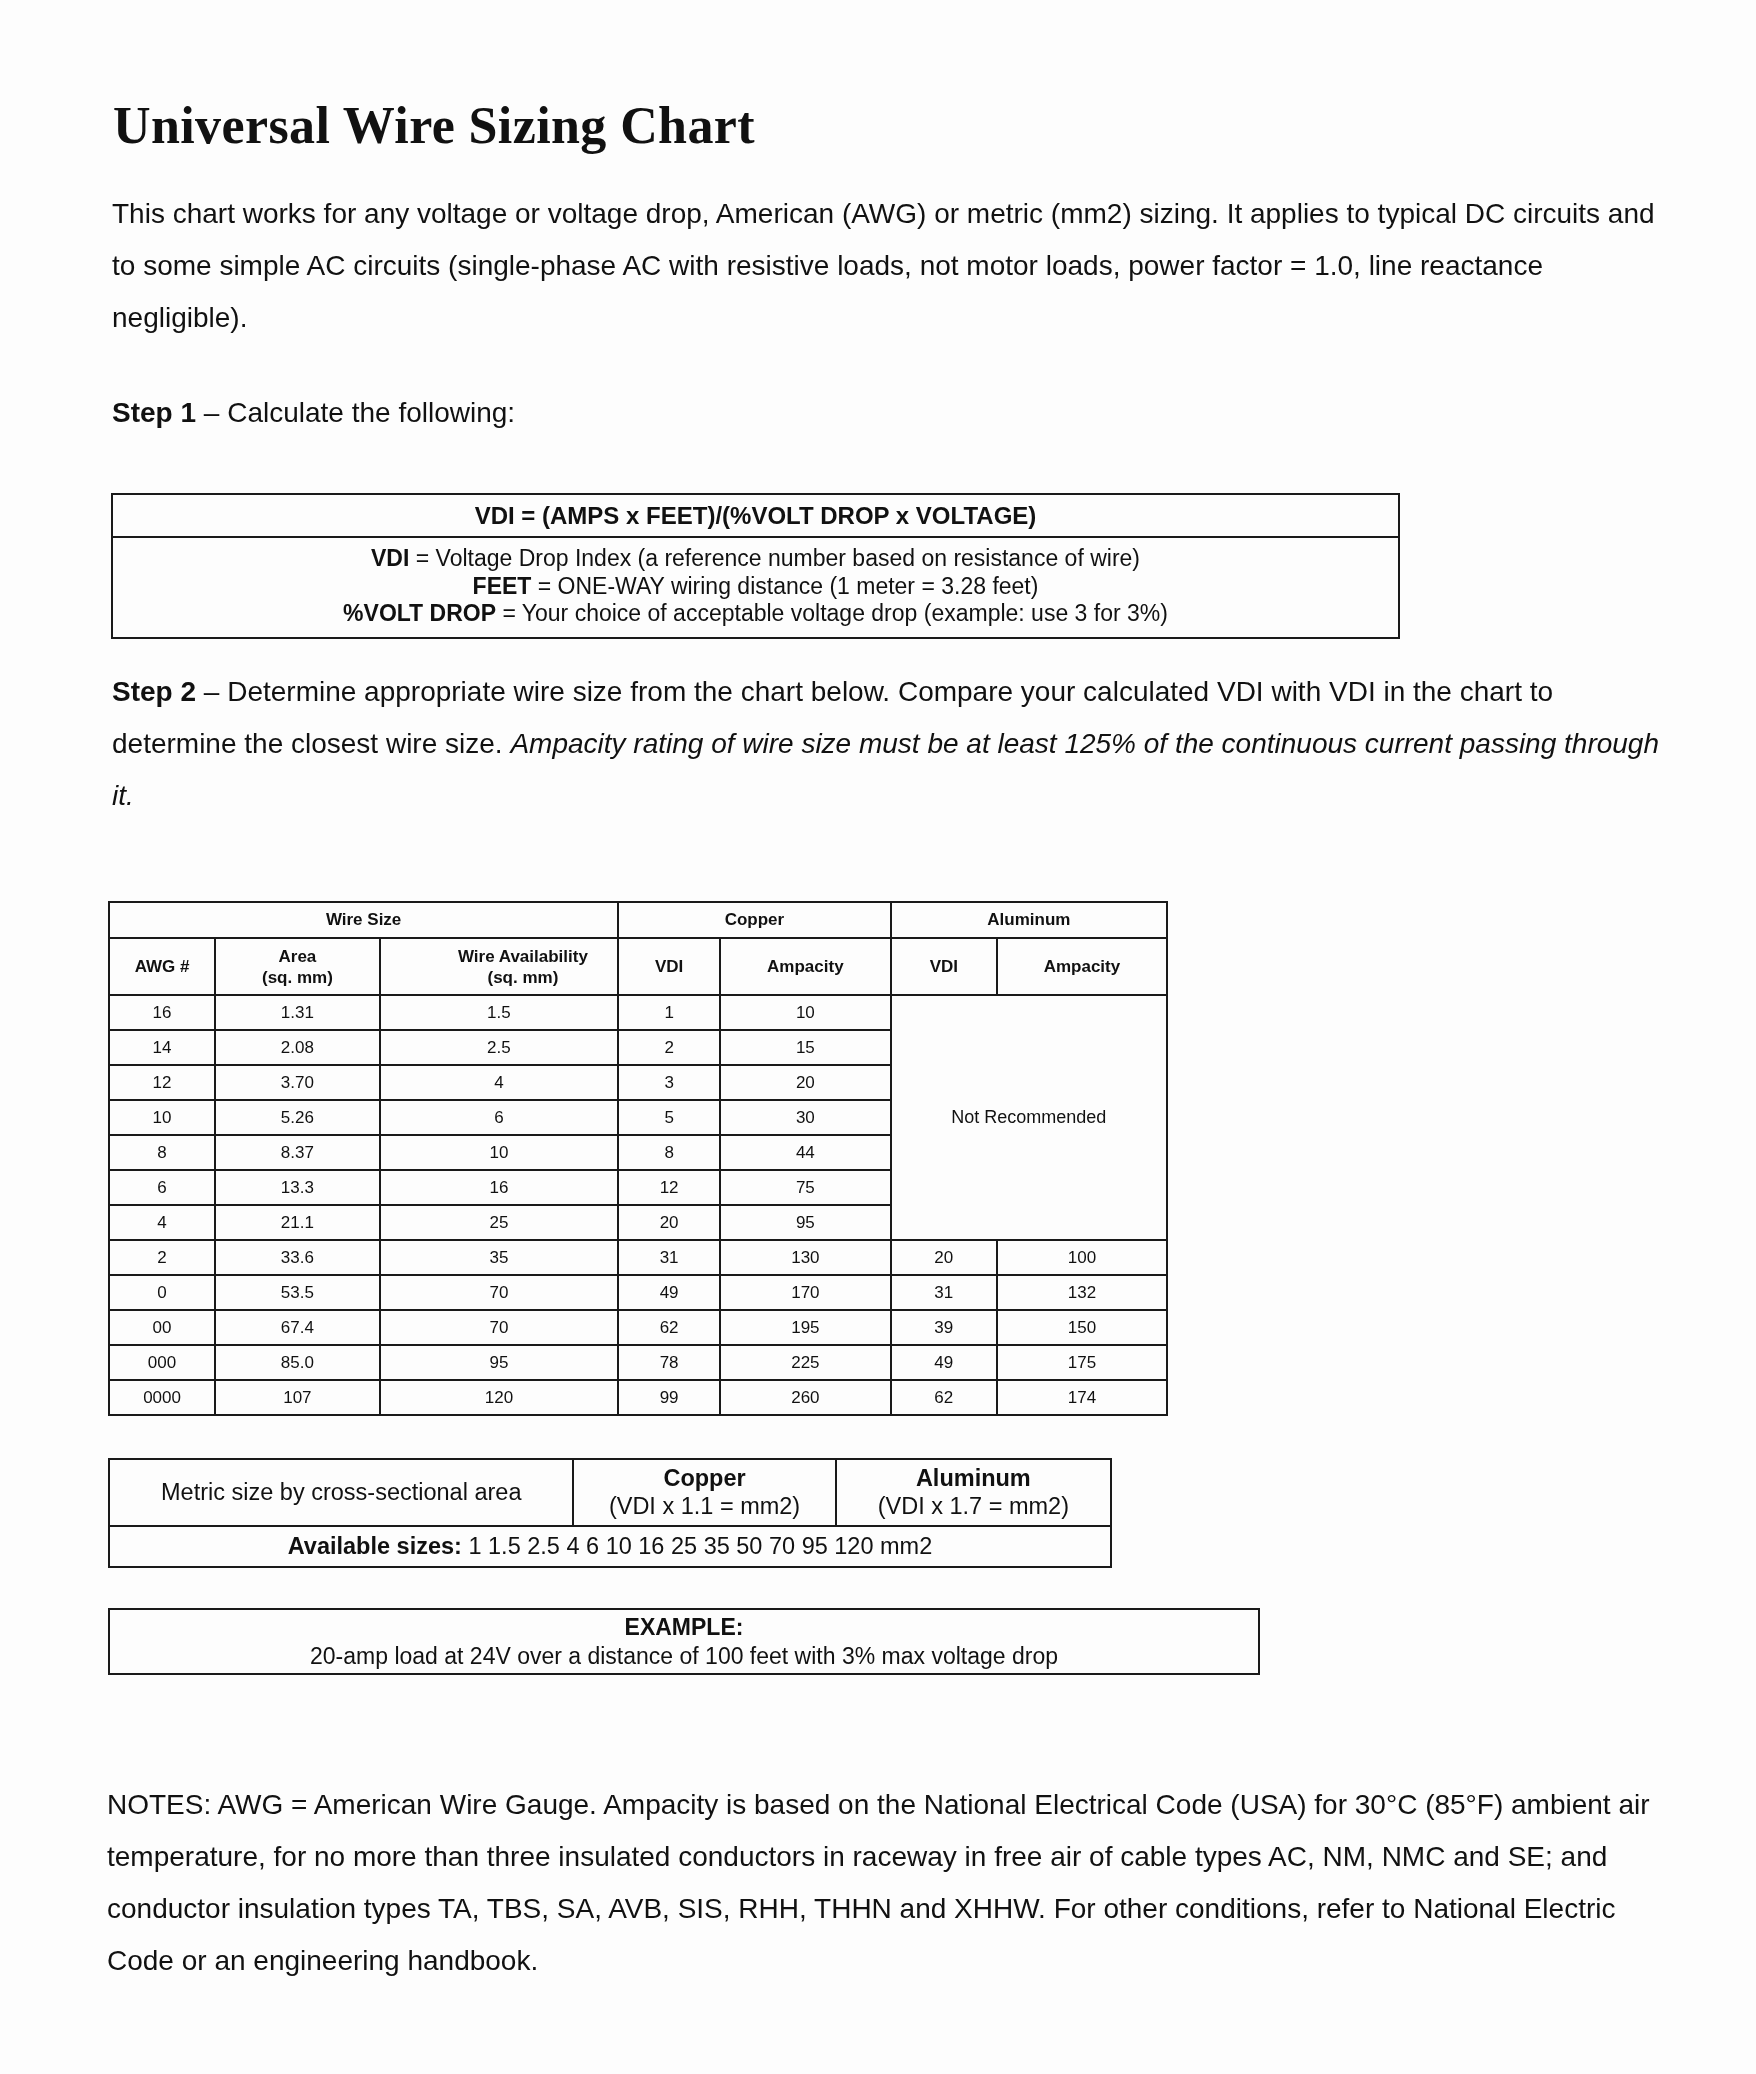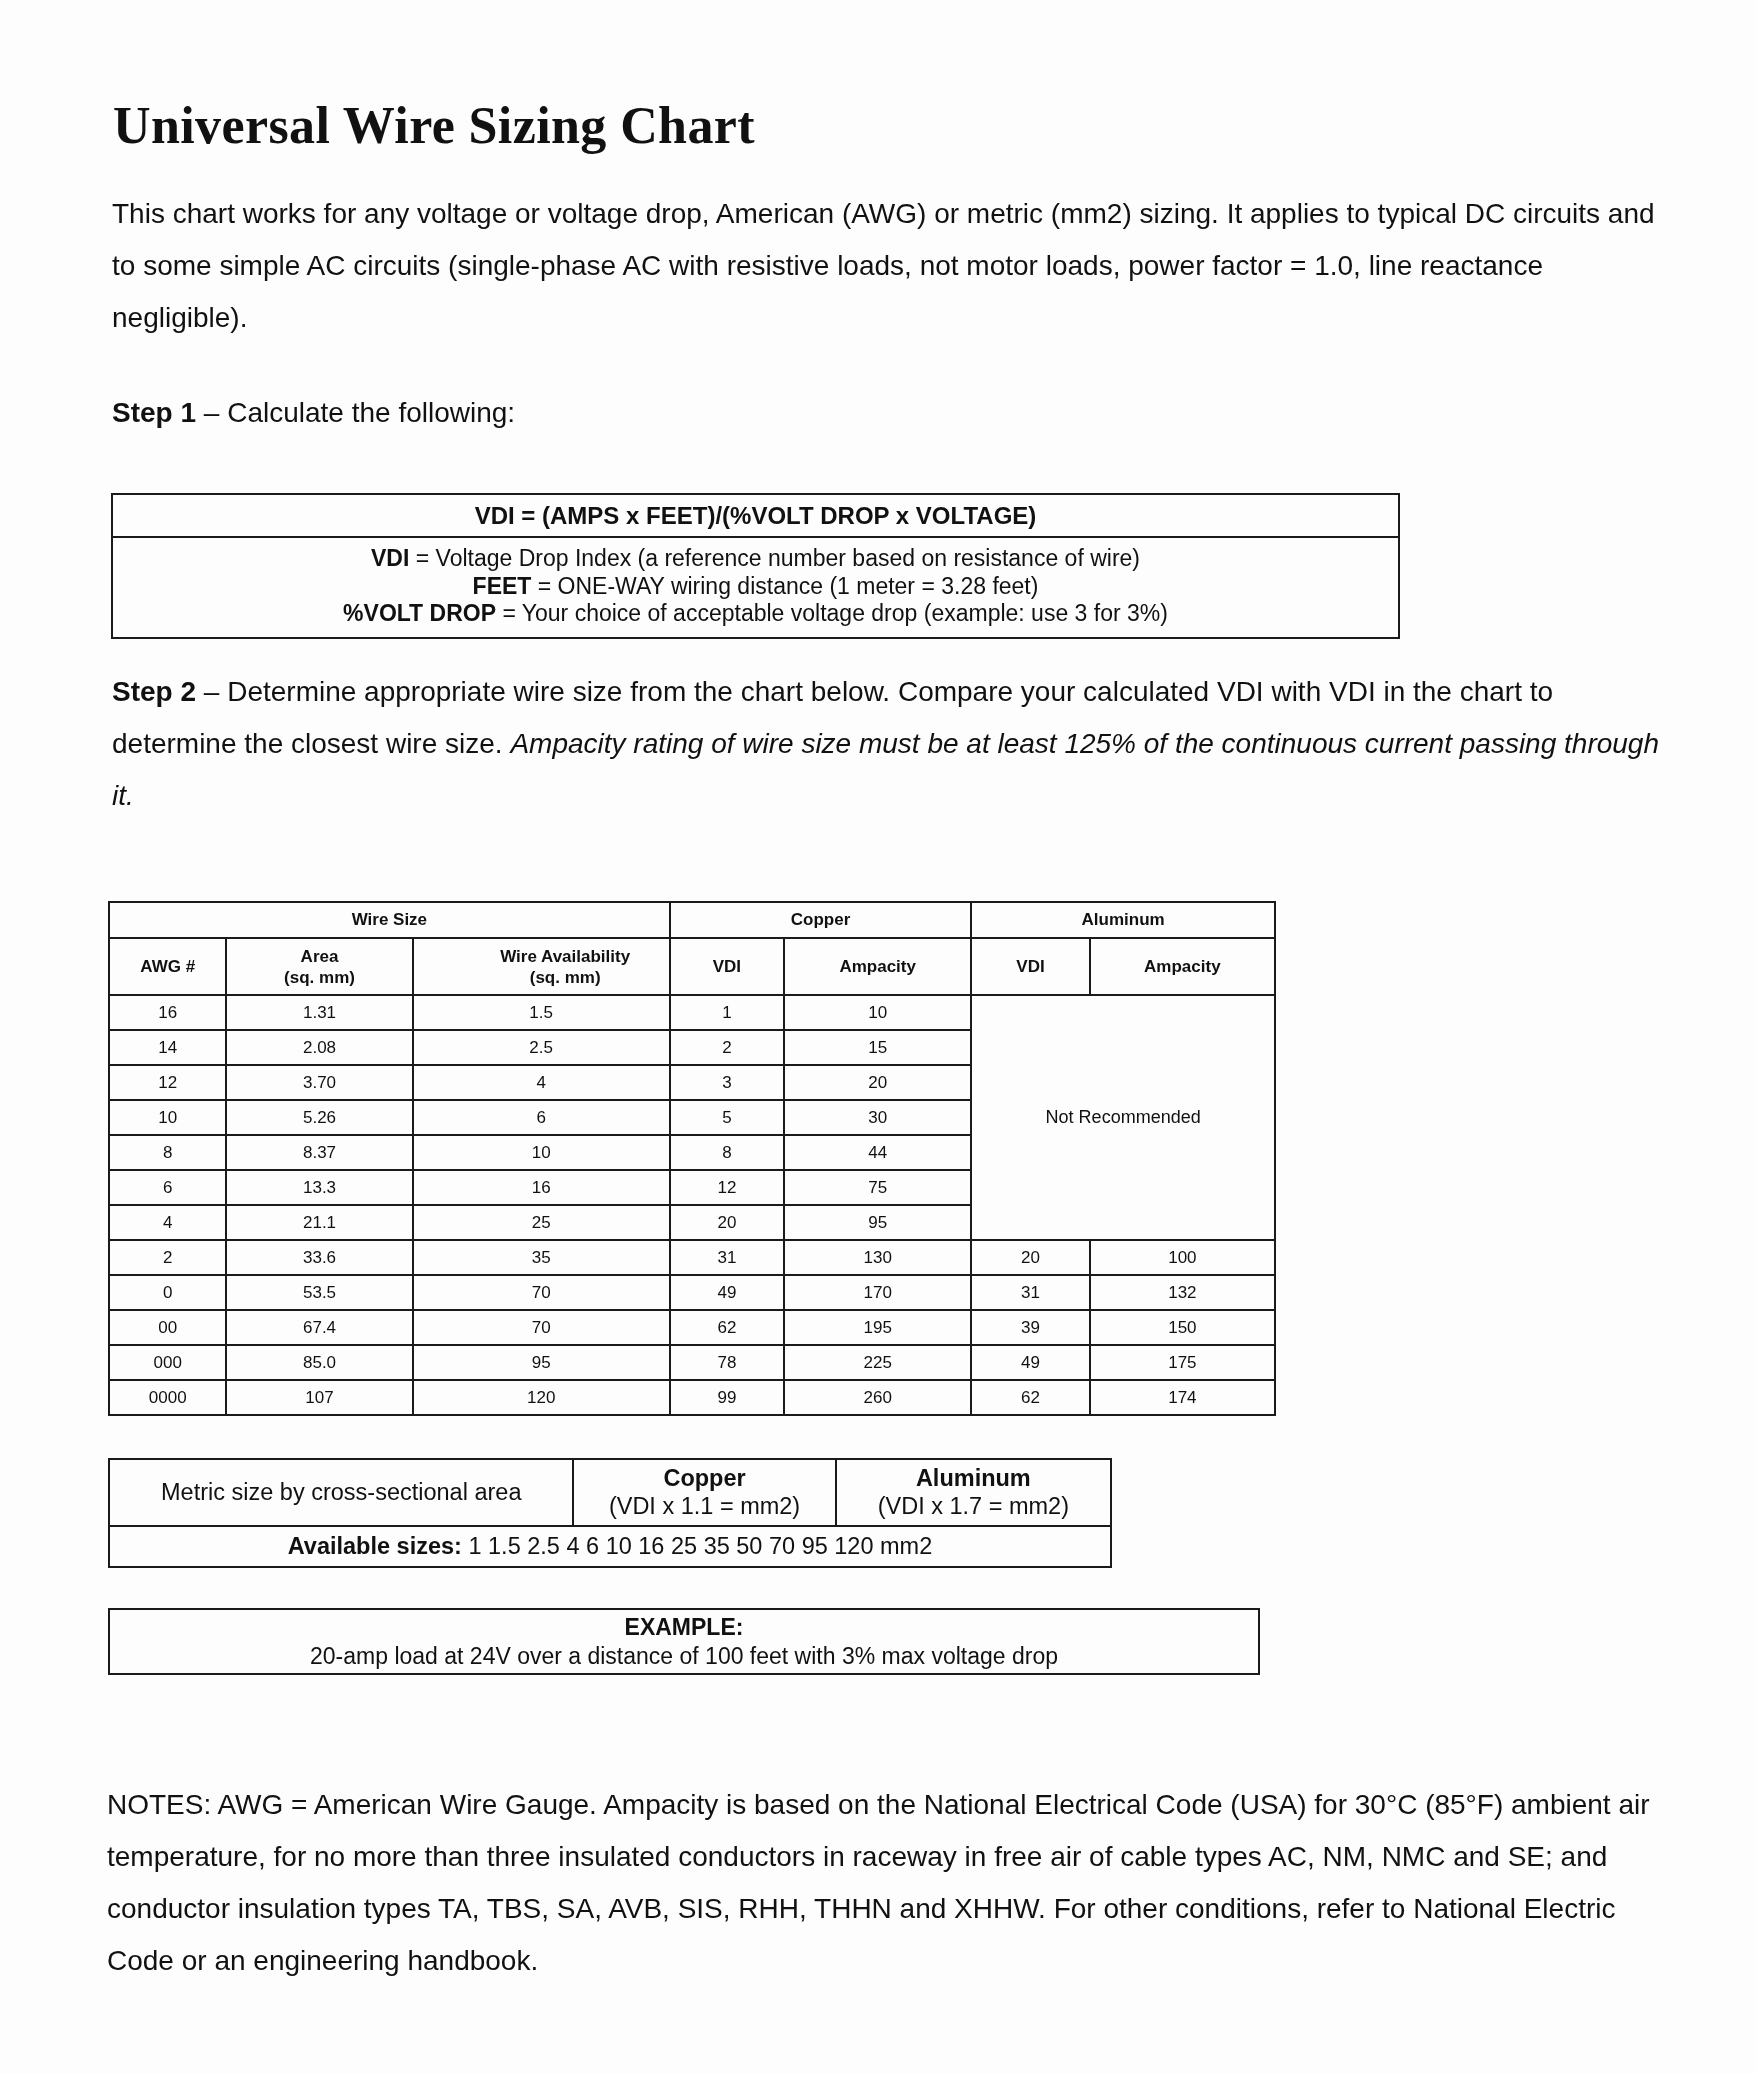--- a/index.html
+++ b/index.html
@@ -15,21 +15,21 @@
   b { font-weight: bold; }
   i { font-style: italic; }
 
   table { border-collapse: collapse; position: absolute; }
   td, th { border: 2.4px solid #1a1a1a; text-align: center; padding: 0; font-weight: normal; }
 
   .formula { left: 111px; top: 493px; width: 1289px; }
   .formula .head { height: 41px; font-size: 24px; font-weight: bold; }
   .formula .body { height: 91px; font-size: 23px; line-height: 27.5px; padding: 3.2px 0 4.9px 0; margin-top: 32px; }
 
-  .wire { left: 108px; top: 901px; width: 1168px; font-size: 17px; }
+  .wire { left: 108px; top: 901px; width: 1060px; font-size: 17px; }
   .wire th { font-weight: bold; font-size: 17px; }
   .wire .grp th { height: 34px; }
   .wire .sub th { height: 55px; line-height: 21px; }
   .wire td { height: 33px; }
   .wire .nr { font-size: 18px; }
 
   .metric { left: 108px; top: 1458px; width: 1004px; font-size: 23.5px; }
   .metric .r1 td { height: 65px; line-height: 27.5px; }
   .metric .r2 td { height: 39px; margin-left: 16px; }
 

